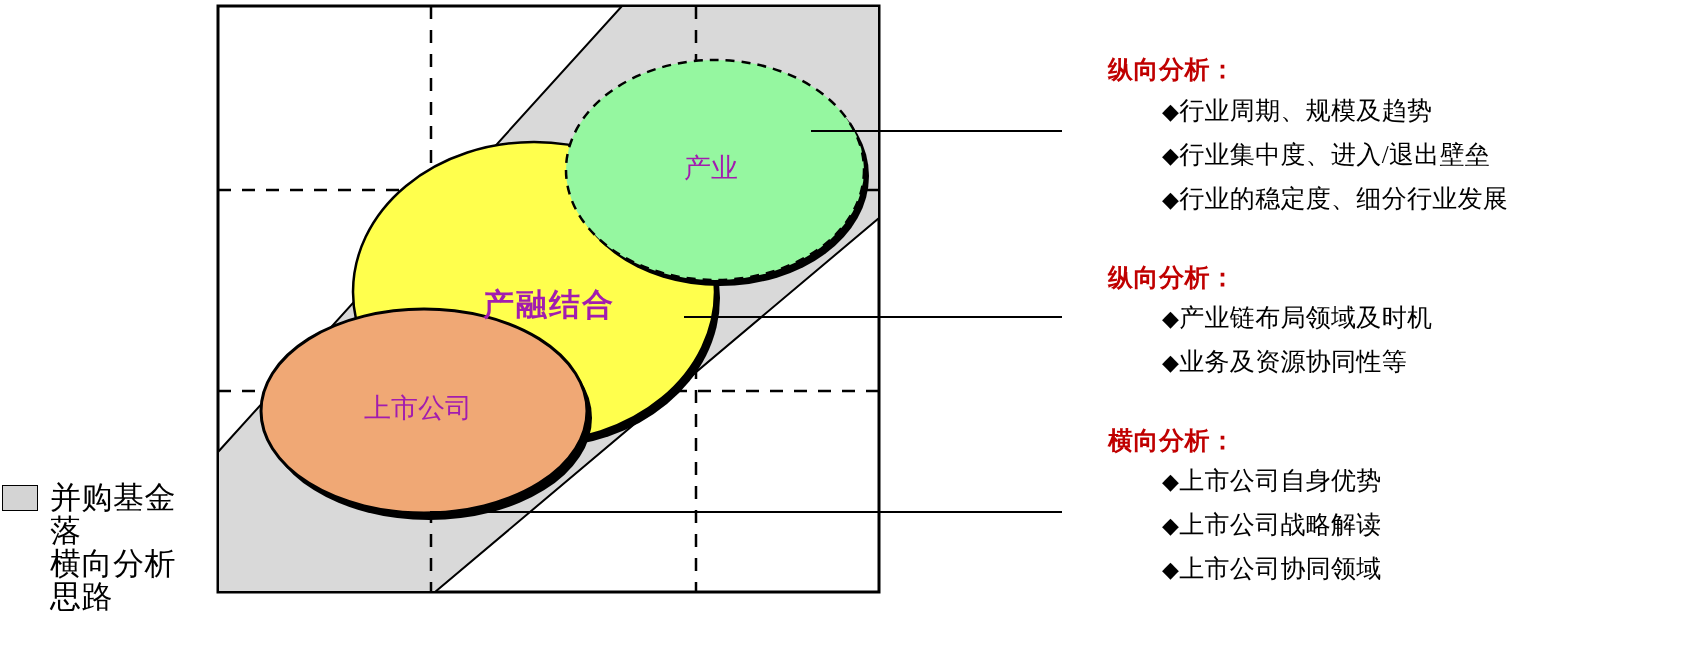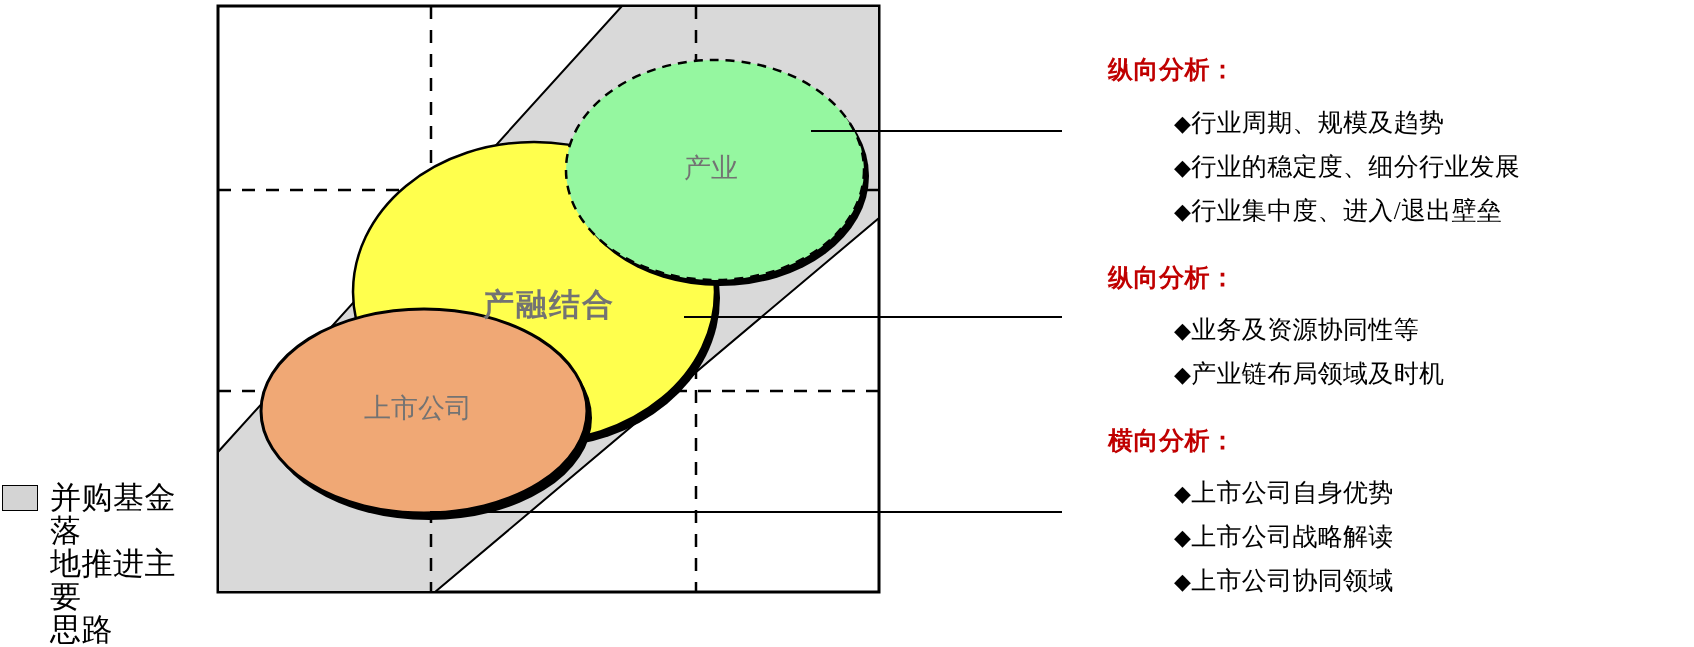--- a/index.html
+++ b/index.html
@@ -21,32 +21,32 @@
     margin-left:12px;font-size:31px;line-height:33px;color:#000;
     letter-spacing:.5px;
   }
 
   
   .block{position:absolute;left:1100px;}
   .block .head{
     color:#c00000;font-weight:bold;font-size:25px;line-height:30px;
     letter-spacing:.5px;margin-left:8px;
   }
-  .block ul{list-style:none;margin:16px;padding:0;}
+  .block ul{list-style:none;margin:4px;padding:0;}
   .block li{
     font-size:25px;line-height:43px;color:#000;white-space:nowrap;
     margin-left:58px;letter-spacing:.3px;
   }
   .block li .dia{font-size:22px;}
   #block-vertical{top:55px;font-family:Liberation Serif, serif;}
   #block-integration{top:262px;}
   #block-horizontal{top:425px;}
 
   
-  .elabel{position:absolute;color:#737373;white-space:nowrap;font-family:Liberation Serif, serif;}
+  .elabel{position:absolute;color:#a21caf;white-space:nowrap;font-family:Liberation Serif, serif;}
   #label-industry{left:684px;top:150px;font-size:27px;}
   #label-integration{left:483px;top:284px;font-size:31px;font-weight:bold;letter-spacing:2px;}
   #label-listedco{left:364px;top:390px;font-size:27px;}
 </style>
 </head>
 <body>
 
 <div id="stage">
 
   <svg class="diagram" viewBox="0 0 1694 647">
@@ -82,39 +82,39 @@
   </svg>
 
   <div class="elabel" id="label-industry">产业</div>
   <div class="elabel" id="label-integration">产融结合</div>
   <div class="elabel" id="label-listedco">上市公司</div>
 
   <div id="legend">
     <div class="swatch"></div>
     <div class="lbl">
       <div>并购基金落</div>
-      <div>地推进主要</div>
+      <div>横向分析</div>
       <div>思路</div>
     </div>
   </div>
 
   <div class="block" id="block-vertical">
     <div class="head">纵向分析：</div>
     <ul>
       <li><span class="dia">◆</span><span>行业周期、规模及趋势</span></li>
+      <li><span class="dia">◆</span><span>行业集中度、进入/退出壁垒</span></li>
       <li><span class="dia">◆</span><span>行业的稳定度、细分行业发展</span></li>
-      <li><span class="dia">◆</span><span>行业集中度、进入/退出壁垒</span></li>
     </ul>
   </div>
 
   <div class="block" id="block-integration">
     <div class="head">纵向分析：</div>
     <ul>
+      <li><span class="dia">◆</span><span>产业链布局领域及时机</span></li>
       <li><span class="dia">◆</span><span>业务及资源协同性等</span></li>
-      <li><span class="dia">◆</span><span>产业链布局领域及时机</span></li>
     </ul>
   </div>
 
   <div class="block" id="block-horizontal">
     <div class="head">横向分析：</div>
     <ul>
       <li><span class="dia">◆</span><span>上市公司自身优势</span></li>
       <li><span class="dia">◆</span><span>上市公司战略解读</span></li>
       <li><span class="dia">◆</span><span>上市公司协同领域</span></li>
     </ul>

